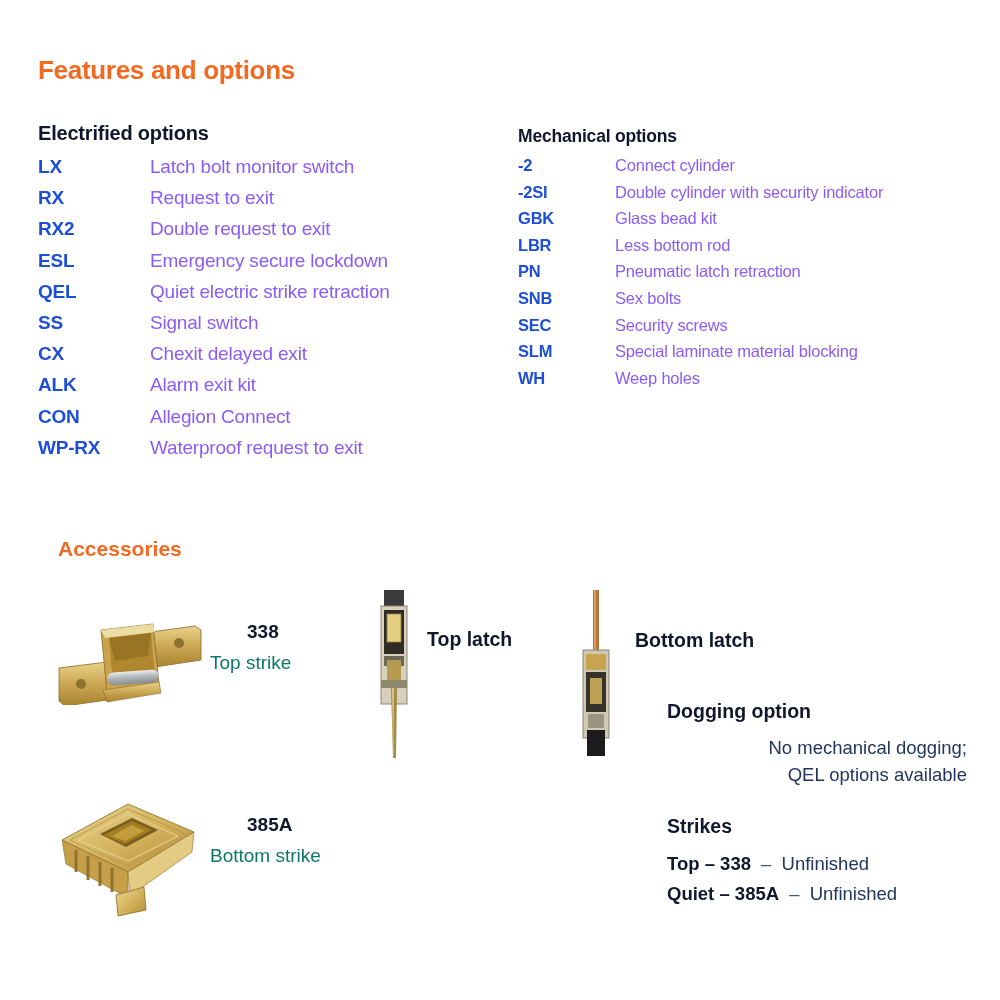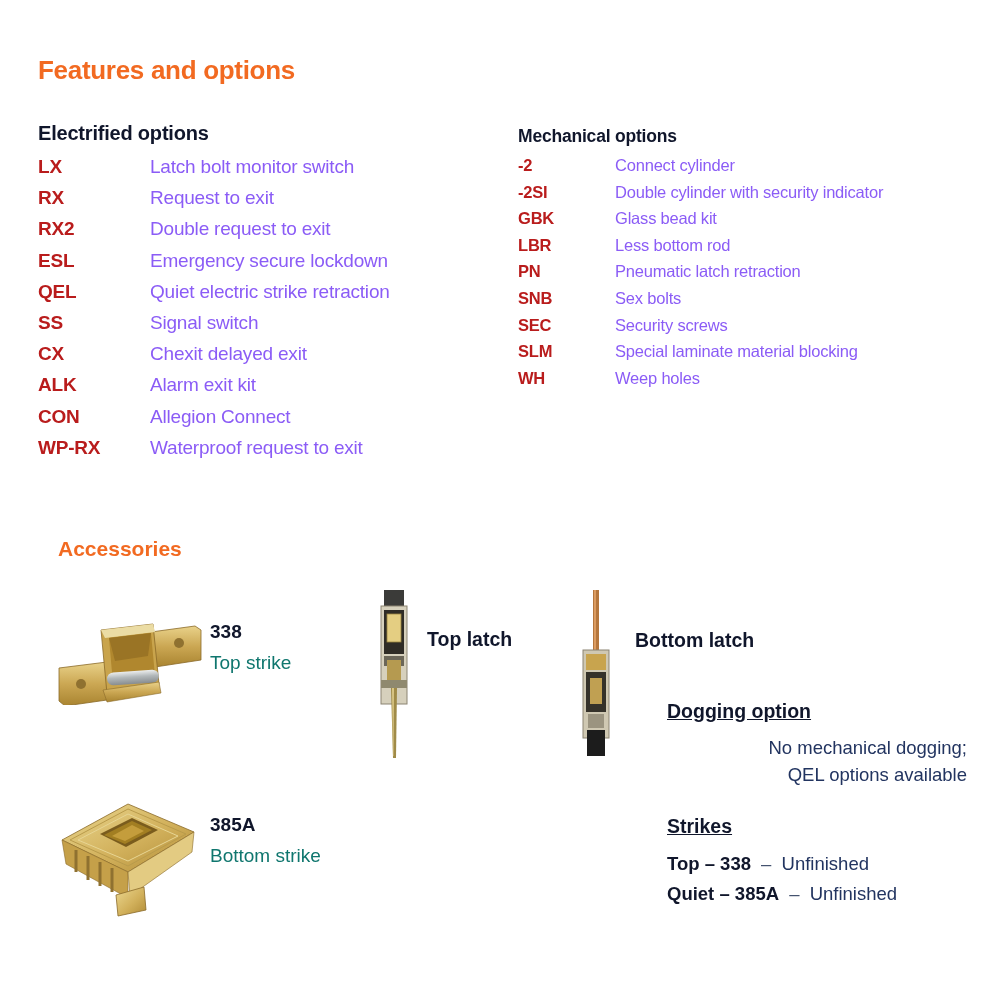--- a/index.html
+++ b/index.html
@@ -12,41 +12,41 @@
   .main-title{
     left:38px;top:55px;font-size:26px;font-weight:bold;color:#F26A21;
     letter-spacing:-0.3px;margin:0;
   }
   .sec-heading{font-size:20px;font-weight:bold;color:#10162B;margin:0 0 11px 0;letter-spacing:-0.2px;}
   .col-electrified{left:38px;top:122px;width:470px;}
   .col-mechanical{left:518px;top:126px;width:470px;}
   .col-mechanical .sec-heading{font-size:17.5px;margin-bottom:9px;}
   .option-row{display:grid;grid-template-columns:112px auto;align-items:baseline;height:31.2px;}
   .col-mechanical .option-row{grid-template-columns:97px auto;height:26.6px;}
-  .option-row .code{font-weight:bold;color:#b91c1c;font-size:19px;letter-spacing:-0.2px;}
+  .option-row .code{font-weight:bold;color:#1d4ed8;font-size:19px;letter-spacing:-0.2px;}
   .option-row .desc{color:#8b5cf6;font-size:19px;letter-spacing:-0.2px;}
   .col-mechanical .option-row .code{font-size:16.5px;}
   .col-mechanical .option-row .desc{font-size:16.5px;}
   .accessories-title{left:58px;top:537px;font-size:21px;font-weight:bold;color:#F26A21;margin:0;}
   figure{margin:0;padding:0;}
   .fig-top-strike{left:55px;top:610px;}
   .fig-bottom-strike{left:56px;top:792px;}
   .fig-top-latch{left:375px;top:588px;}
   .fig-bottom-latch{left:576px;top:588px;}
   .caption{width:200px;}
   .cap-top-strike{left:210px;top:621px;}
   .cap-bottom-strike{left:210px;top:814px;}
-  .caption .code{display:block;font-size:19px;font-weight:bold;color:#10162B;margin-bottom:9px;}
+  .caption .code{display:block;font-size:19px;font-weight:bold;color:#10162B;margin-bottom:9px;margin-left:37px;}
   .caption .label{display:block;font-size:19px;color:#0f766e;}
   .latch-label{font-size:19.5px;font-weight:bold;color:#10162B;}
   .label-top-latch{left:427px;top:628px;}
   .label-bottom-latch{left:635px;top:629px;}
   .block-dogging{left:667px;top:700px;width:300px;}
   .block-strikes{left:667px;top:815px;width:310px;}
-  .block-heading{font-size:19.5px;font-weight:bold;color:#10162B;margin:0 0 11px 0;text-decoration:underline;}
+  .block-heading{font-size:19.5px;font-weight:bold;color:#10162B;margin:0 0 11px 0;}
   .body-line{font-size:18.5px;color:#223460;margin:0;line-height:27px;text-align:right;}
   .strike-line{font-size:18.5px;margin:0;line-height:29.5px;}
   .strike-line .b{font-weight:bold;color:#10162B;}
   .strike-line .sep{color:#44536F;margin:0 5px;}
   .strike-line .fin{color:#223460;}
 </style>
 </head>
 <body>
 
 <div class="page">

